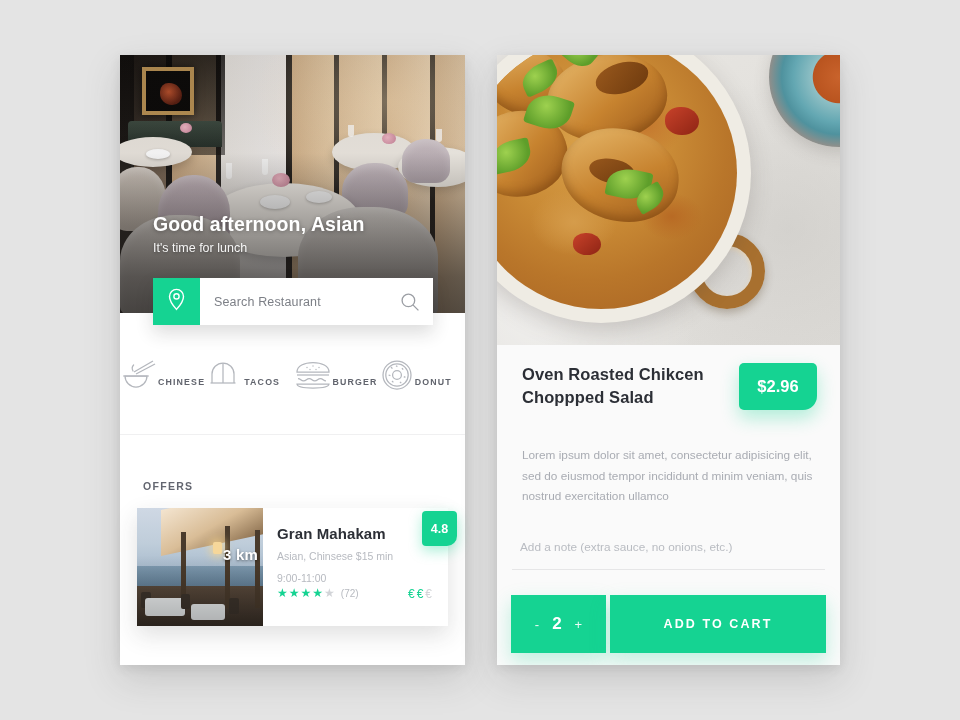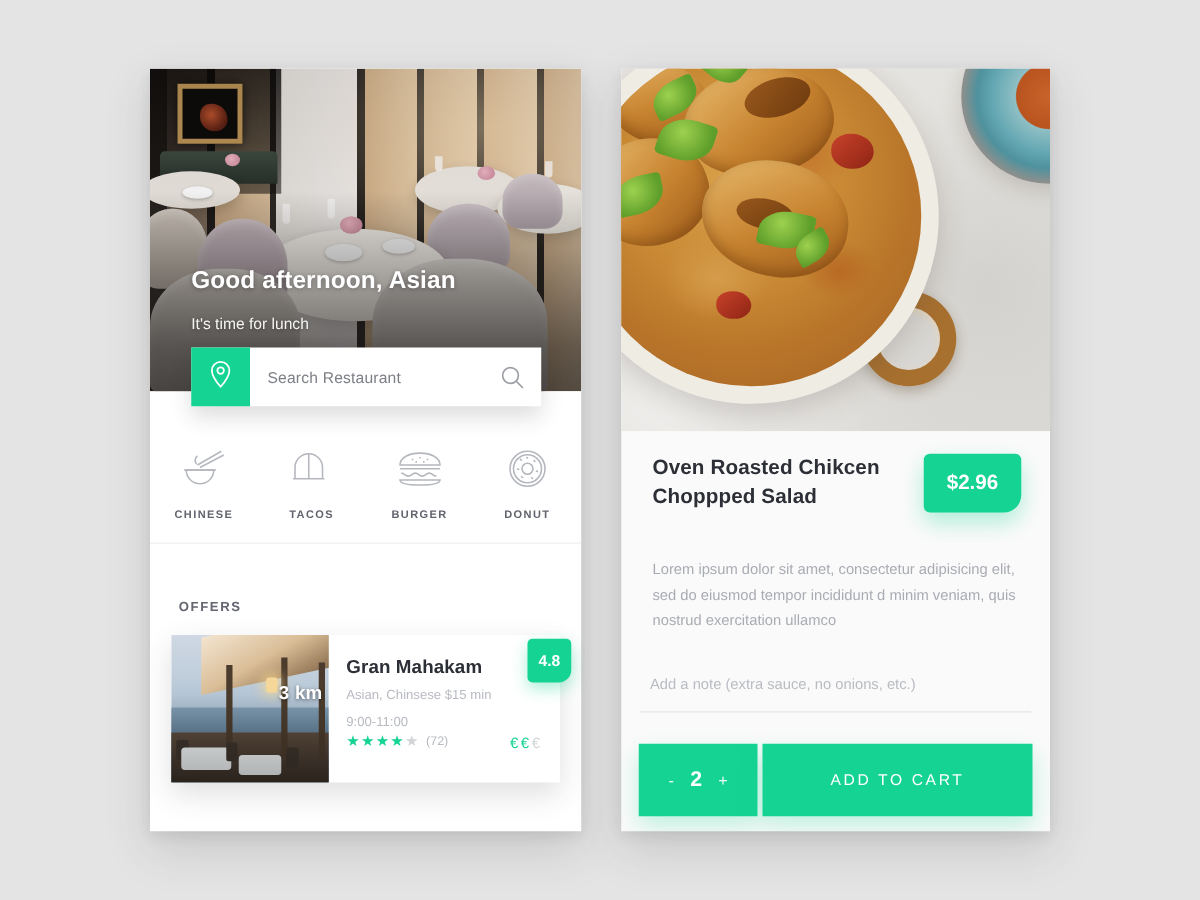--- a/index.html
+++ b/index.html
@@ -124,21 +124,21 @@
       rgba(26,24,23,0.62) 86%,
       rgba(26,24,23,0.70) 100%);
   }
 
   .greeting { position:absolute; left:33px; top:158px; width:290px; }
   .greeting-title {
     color:#ffffff; font-size:19.5px; font-weight:bold; letter-spacing:.1px;
     text-shadow:0 1px 4px rgba(0,0,0,.35);
   }
   .greeting-sub {
-    color:rgba(255,255,255,.94); font-size:12.5px; margin-top:16px;
+    color:rgba(255,255,255,.94); font-size:12.5px; margin-top:5px;
     text-shadow:0 1px 3px rgba(0,0,0,.35);
   }
 
   
   .searchbar {
     position:absolute; left:33px; top:223px; width:280px; height:47px;
     display:flex; background:#ffffff;
     box-shadow:0 8px 18px rgba(40,40,40,.16);
     justify-content:space-between;
   }
@@ -150,21 +150,21 @@
   .search-placeholder {
     flex:1; color:#7c7f86; font-size:12.5px; letter-spacing:.15px;
   }
   .search-mag { flex:0 0 22px; display:flex; align-items:center; justify-content:center; }
 
   
   .categories {
     position:absolute; left:0; top:296px; width:345px; height:88px;
     display:flex; align-items:flex-start;
   }
-  .cat { flex:1; display:flex; flex-direction:column; align-items:center; padding-top:6px; }
+  .cat { flex:1; display:flex; flex-direction:row; align-items:center; padding-top:6px; }
   .cat-icon { height:36px; display:flex; align-items:center; justify-content:center; }
   .cat-label {
     margin-top:13px; font-size:8.8px; letter-spacing:1.15px; color:#61646d; font-weight:bold;
   }
 
   .cat-divider {
     position:absolute; left:0; top:379px; width:345px; height:1px; background:#f0f0f1;
   }
 
   
@@ -360,21 +360,21 @@
   }
   .stepper {
     flex:0 0 95px; background:#15d392; display:flex; align-items:center;
     justify-content:center; gap:13px; color:#ffffff;
     box-shadow:0 8px 18px rgba(21,211,146,.26);
   }
   .step-minus, .step-plus { font-size:13px; opacity:.92; }
   .step-qty { font-size:17px; font-weight:bold; }
   .add-cart {
     flex:1; margin-left:4px; background:#15d392; display:flex; align-items:center;
-    justify-content:center; color:#ffffff; font-size:12.5px; font-weight:normal;
+    justify-content:center; color:#ffffff; font-size:12.5px; font-weight:bold;
     letter-spacing:2.1px;
     box-shadow:0 8px 18px rgba(21,211,146,.26);
   }
 </style>
 </head>
 <body>
 
 <div id="stage">
 
   <div class="card" id="left-card">

